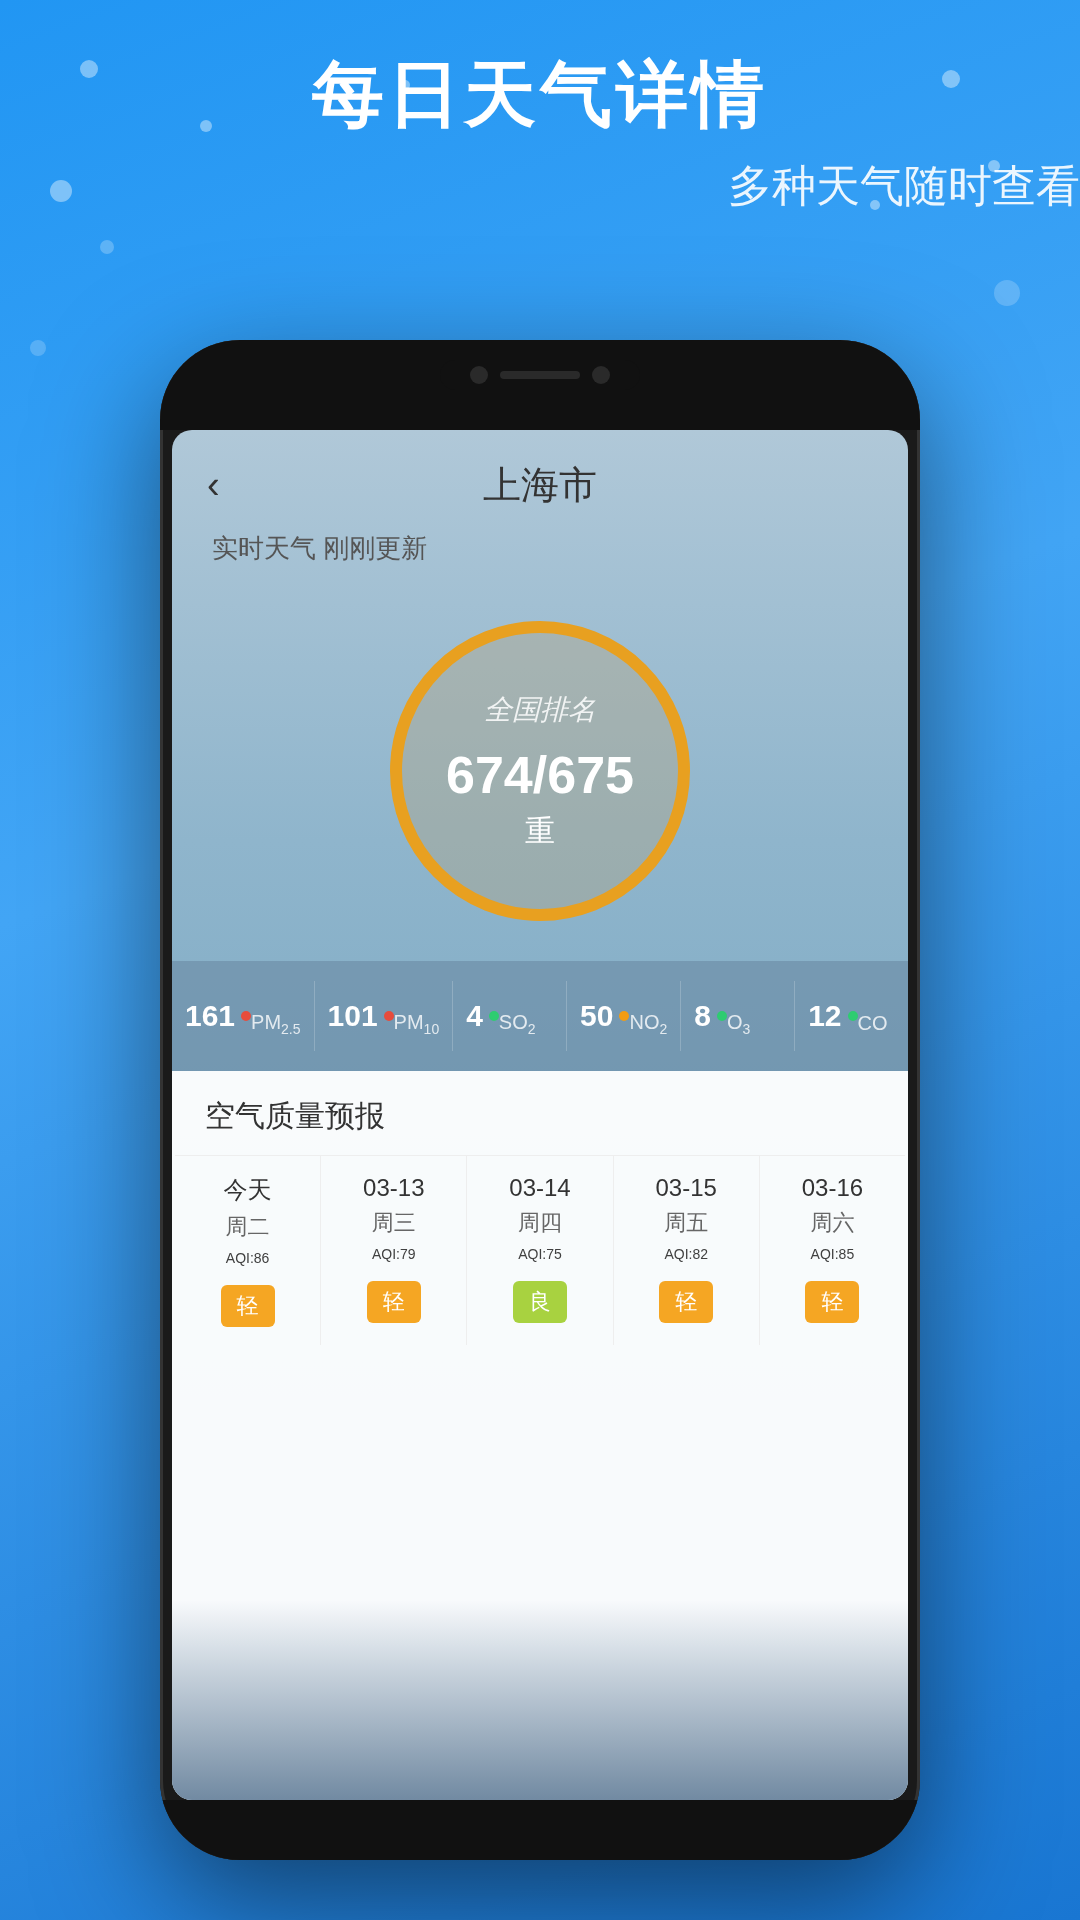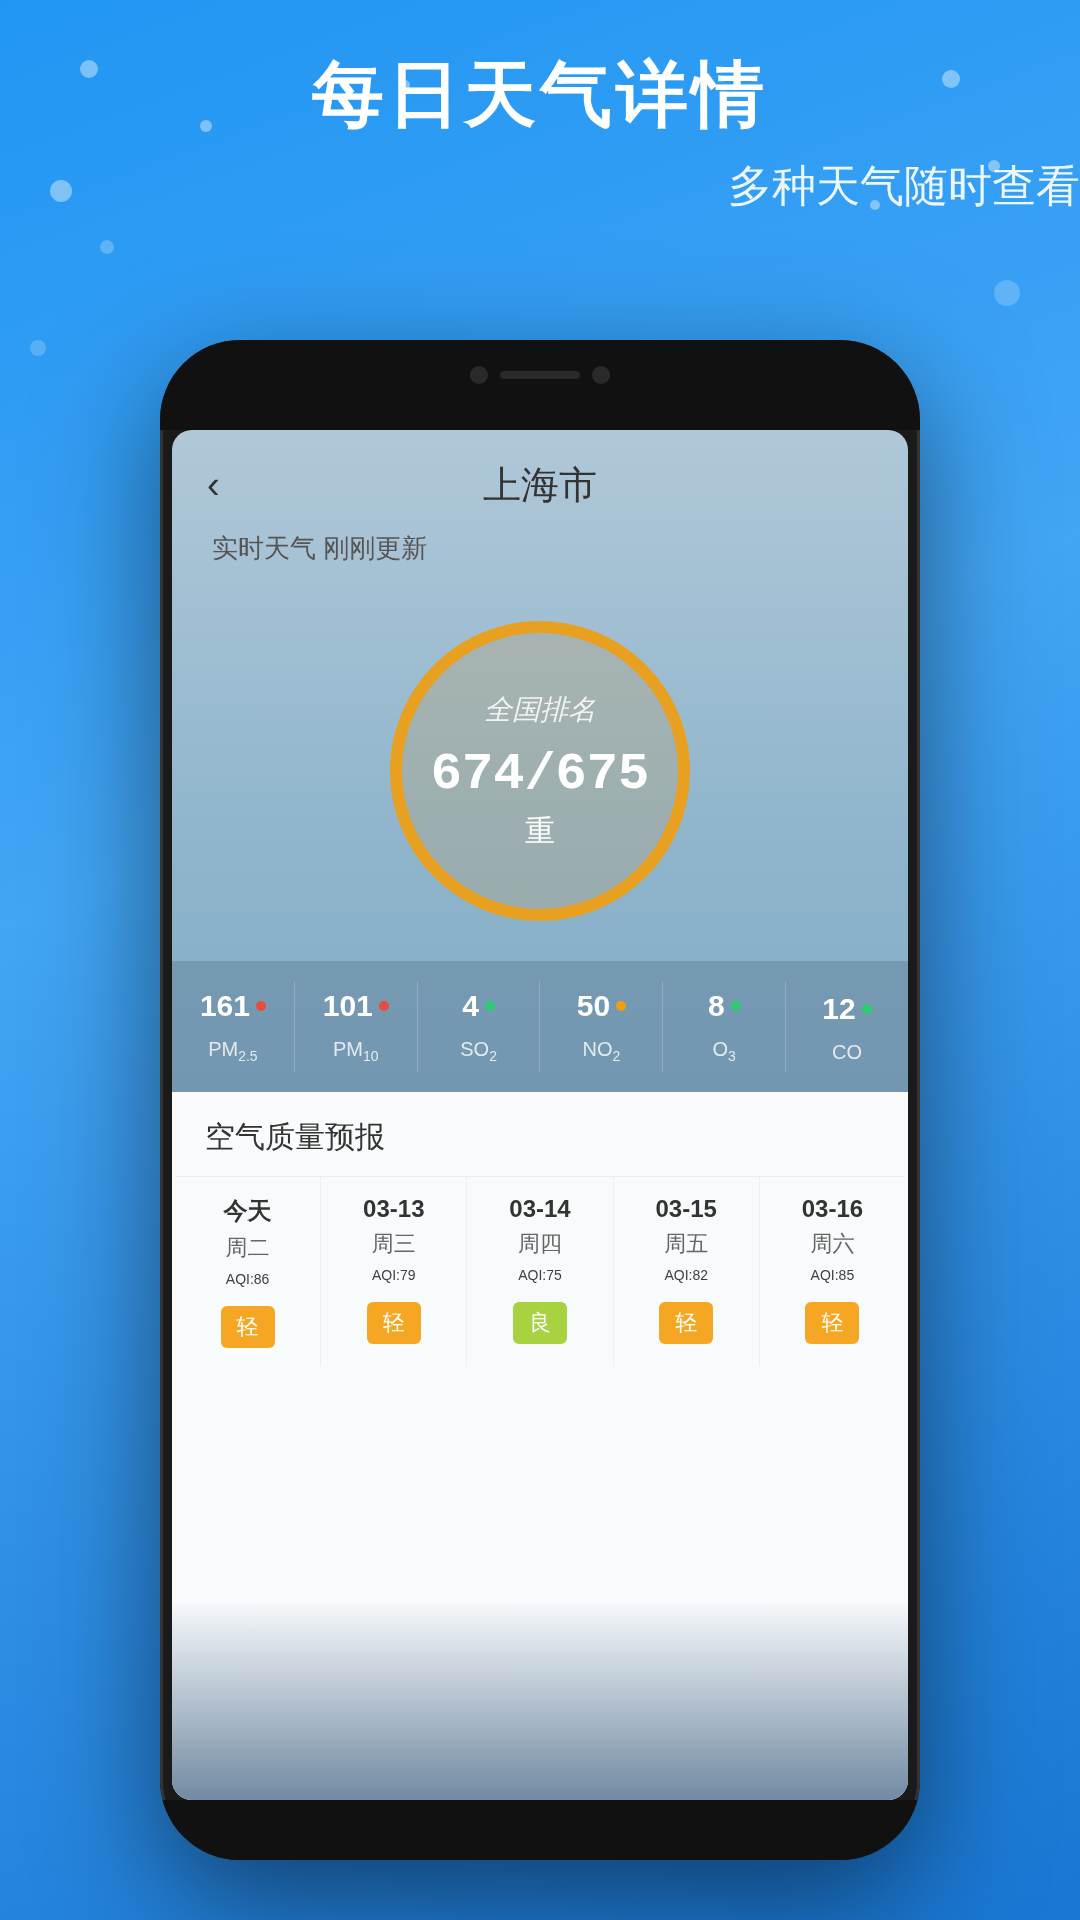--- a/index.html
+++ b/index.html
@@ -197,46 +197,45 @@
       color: rgba(255,255,255,0.85);
       margin-bottom: 20px;
       font-style: italic;
     }
 
     .aqi-value {
       font-size: 52px;
       font-weight: 700;
       color: #fff;
       line-height: 1;
-      font-family: Liberation Mono, monospace;
     }
 
     .aqi-level {
       font-size: 30px;
       color: #fff;
       margin-top: 10px;
     }
 
     
     .metrics-row {
       background: rgba(100,130,155,0.5);
       display: flex;
       align-items: stretch;
       padding: 20px 0;
       min-height: 110px;
     }
 
     .metric-item {
       flex: 1;
       display: flex;
-      flex-direction: column;
-      align-items: center;
-      justify-content: flex-end;
+      flex-direction: row;
+      align-items: center;
+      justify-content: flex-start;
       border-right: 1px solid rgba(255,255,255,0.2);
-      padding: 8px 0;
+      padding: 8px 13px;
     }
 
     .metric-item:last-child {
       border-right: none;
     }
 
     .metric-value-row {
       display: flex;
       align-items: center;
       gap: 6px;
@@ -296,21 +295,21 @@
       border-right: 1px solid #eee;
     }
 
     .forecast-col:last-child {
       border-right: none;
     }
 
     .forecast-date {
       font-size: 24px;
       color: #333;
-      font-weight: 700;
+      font-weight: 400;
       margin-bottom: 6px;
     }
 
     .forecast-day {
       font-size: 22px;
       color: #666;
       margin-bottom: 8px;
     }
 
     .forecast-aqi {

